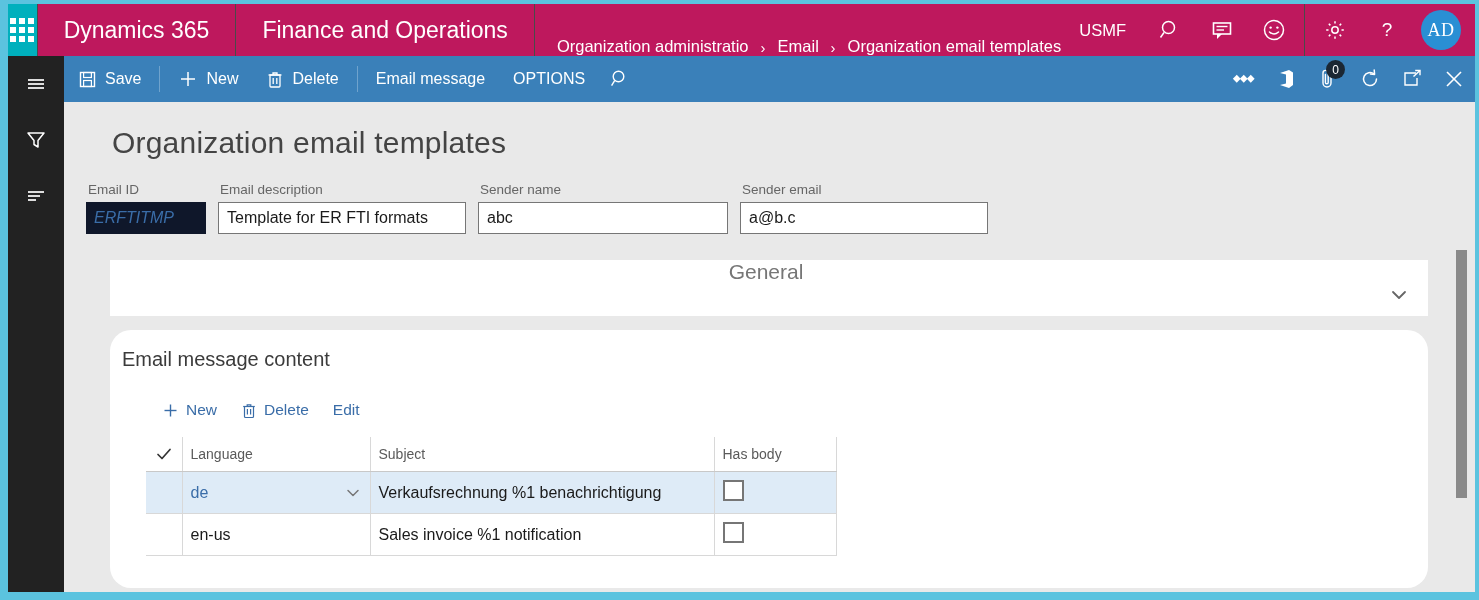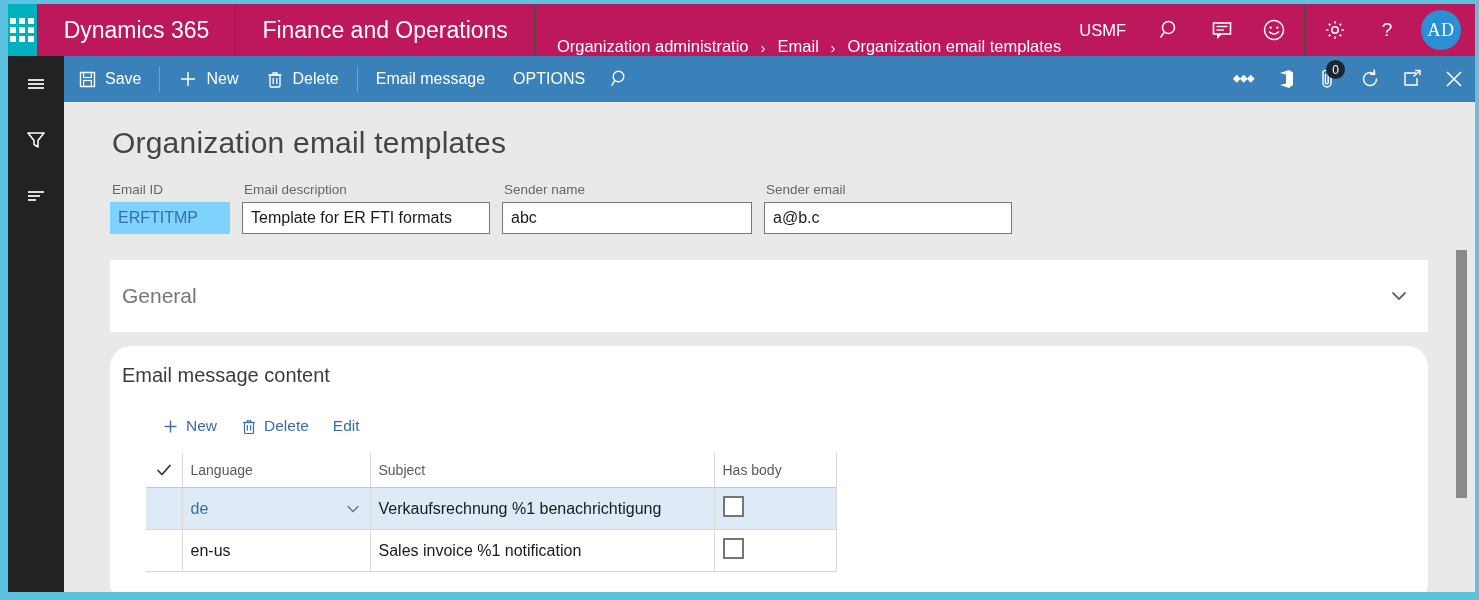--- a/index.html
+++ b/index.html
@@ -223,60 +223,61 @@
     font-weight: 300;
     padding: 24px 0 0 48px;
     letter-spacing: .2px;
   }
 
   
   #field-strip {
     display: flex;
     padding: 22px 0 0 22px;
     gap: 12px;
-    margin-left: 24px;
   }
   .field-group { display: flex; flex-direction: column; }
   .field-label {
     font-size: 13.5px;
     color: #666666;
     margin-bottom: 5px;
     padding-left: 2px;
   }
   .field-input {
     height: 32px;
     border: 1px solid #767676;
     background: #ffffff;
     font-size: 16px;
     color: #1a1a1a;
     padding: 0 8px;
     font-family: "Liberation Sans", sans-serif;
     outline: none;
   }
   .field-input.readonly {
     border: none;
-    background: #7dd3fc;
+    background: #0f172a;
     color: #3A6DA8;
     padding-left: 8px;
+    font-style: italic;
   }
   .w-emailid { width: 120px; }
   .w-desc { width: 248px; }
   .w-sender { width: 250px; }
   .w-email { width: 248px; }
 
   
   #general-panel {
     margin: 26px 0 0 46px;
     width: 1318px;
-    height: 72px;
+    height: 56px;
     background: #ffffff;
     display: flex;
     align-items: center;
     padding: 0 18px 0 12px;
     cursor: pointer;
+    flex-direction: column;
   }
   #general-label {
     font-size: 21px;
     color: #767676;
     font-weight: 300;
   }
   #general-chevron { margin-left: auto; }
 
   
   #emc-panel {

